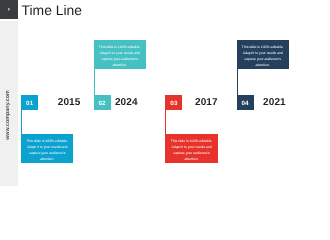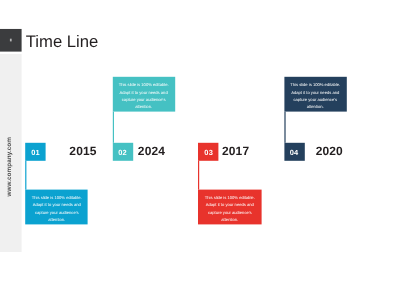--- a/index.html
+++ b/index.html
@@ -1,17 +1,17 @@
 <!DOCTYPE html>
 <html><head>
 <meta charset="utf-8">
 <style>
   html,body{margin:0;padding:0;}
   body{width:330px;height:186px;background:#ffffff;font-family:"Liberation Sans",sans-serif;overflow:hidden;-webkit-font-smoothing:antialiased;text-rendering:geometricPrecision;}
-  .slide{position:absolute;left:0;top:0;width:330px;height:186px;background:#fff;overflow:hidden;margin-top:24px;}
+  .slide{position:absolute;left:0;top:0;width:330px;height:186px;background:#fff;overflow:hidden;}
 
   .leftbar{position:absolute;left:0;top:20.6px;width:18.1px;height:166px;background:#f0f0f0;}
   .logo-box{position:absolute;left:0;top:0;width:18.2px;height:19px;background:#3b3c3e;}
   .logo-icon{position:absolute;left:7.9px;top:8.3px;width:2.6px;height:2.5px;}
   .title{position:absolute;left:21.5px;top:3.4px;font-size:13.9px;line-height:14px;color:#231f20;}
   .vurl{position:absolute;left:-23.6px;top:111.5px;width:64px;height:6px;line-height:6px;text-align:center;color:#4d4d4d;
         font-size:5.3px;font-weight:bold;letter-spacing:0.05px;white-space:nowrap;
         transform:rotate(-90deg);transform-origin:center center;}
   .numbox{position:absolute;top:95px;height:14.5px;width:17.2px;color:#fff;font-size:6.2px;
           font-weight:bold;display:flex;align-items:center;justify-content:center;letter-spacing:0.15px;padding-top:1.6px;box-sizing:border-box;}
@@ -78,30 +78,30 @@
       <div class="conn" style="left:165.3px;top:109.5px;height:24.80000000000001px;background:linear-gradient(90deg,#e8332c,#e8332c);"></div>
       <div class="callout" style="left:165.3px;top:134.3px;width:52.4px;height:28.9px;background:#e8332c">
         <div class="cline">This slide is 100% editable.</div>
         <div class="cline">Adapt it to your needs and</div>
         <div class="cline">capture your audience's</div>
         <div class="cline">attention.</div>
       </div>
       <div class="numbox" style="left:165.3px;background:#e8332c">
         <span>03</span>
       </div>
-      <div class="year" style="left:185px;width:40px">
+      <div class="year" style="left:195px;width:40px">
         <span>2017</span>
       </div>
       <div class="conn" style="left:236.5px;top:69.19999999999999px;height:25.80000000000001px;background:linear-gradient(90deg,#24405d,#24405d);"></div>
       <div class="callout" style="left:236.5px;top:40.3px;width:52.4px;height:28.9px;background:#24405d">
         <div class="cline">This slide is 100% editable.</div>
         <div class="cline">Adapt it to your needs and</div>
         <div class="cline">capture your audience's</div>
         <div class="cline">attention.</div>
       </div>
       <div class="numbox" style="left:236.5px;background:#24405d">
         <span>04</span>
       </div>
       <div class="year" style="left:263.1px;width:40px">
-        <span>2020</span>
+        <span>2021</span>
       </div>
     </div>
 </div>
 
 </body></html>

